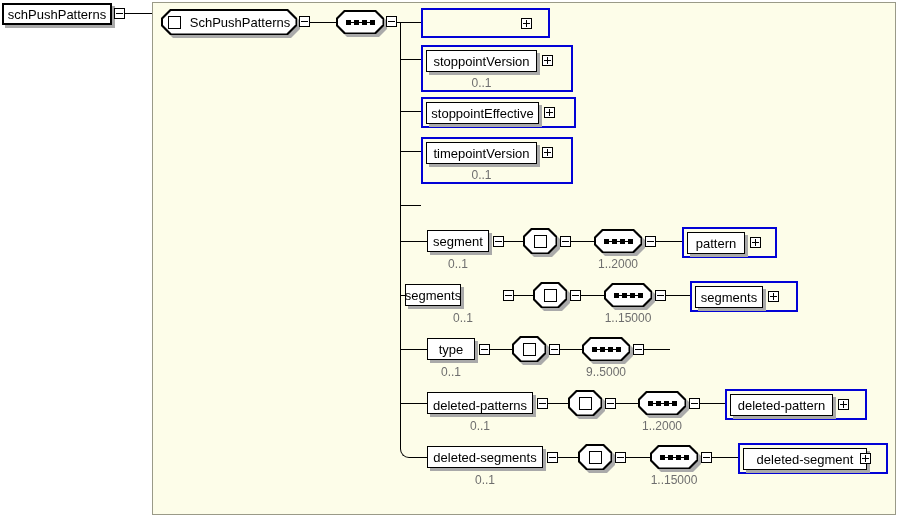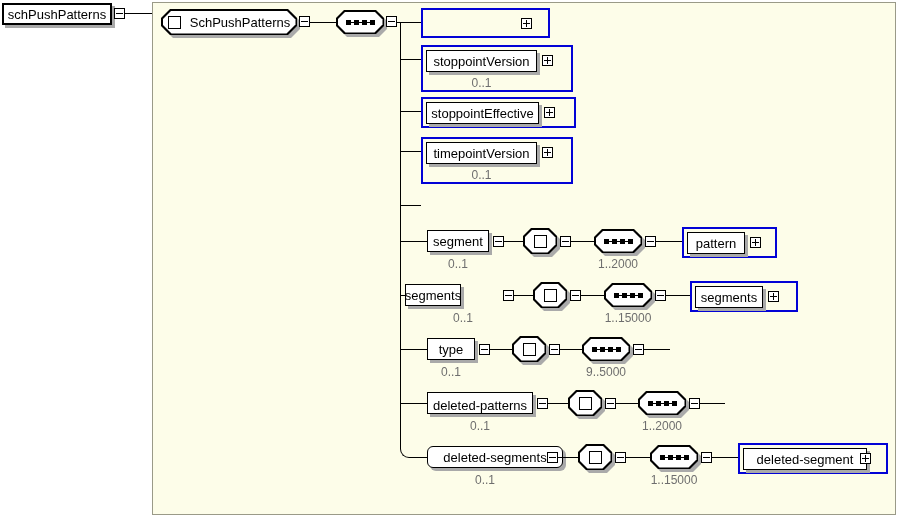--- a/index.html
+++ b/index.html
@@ -276,22 +276,28 @@
           <i></i>
           <i></i>
           <i></i>
           <i></i>
         </span>
       </div>
   </div>
   <div class="pm" style="left:689px;top:398px;"></div>
   <div class="occ" style="left:638px;top:419px;width:48px;">1..2000</div>
   <div class="hline" style="left:700px;top:403px;width:25px;"></div>
-
-  <div class="ebox" style="left:427px;top:446px;width:136px;border-radius:6px;">
+  <div class="blue" style="left:725px;top:389px;width:142px;height:31px;">
+    <div class="ebox" style="left:3px;top:3px;width:103px;">
+      <span>deleted-pattern</span>
+    </div>
+    <div class="pm plus" style="left:111px;top:8px;"></div>
+  </div>
+
+  <div class="ebox" style="left:427px;top:446px;width:116px;">
     <span>deleted-segments</span>
   </div>
   <div class="pm" style="left:547px;top:452px;"></div>
   <div class="occ" style="left:427px;top:473px;width:116px;">0..1</div>
   <div class="hline" style="left:558px;top:457px;width:20px;"></div>
   <div class="octo" style="left:578px;top:444px;width:34px;height:26px;">
     <div class="lay oshadow"></div>
     <div class="lay oborder"></div>
     <div class="lay ofill"></div>
     <div class="content">

